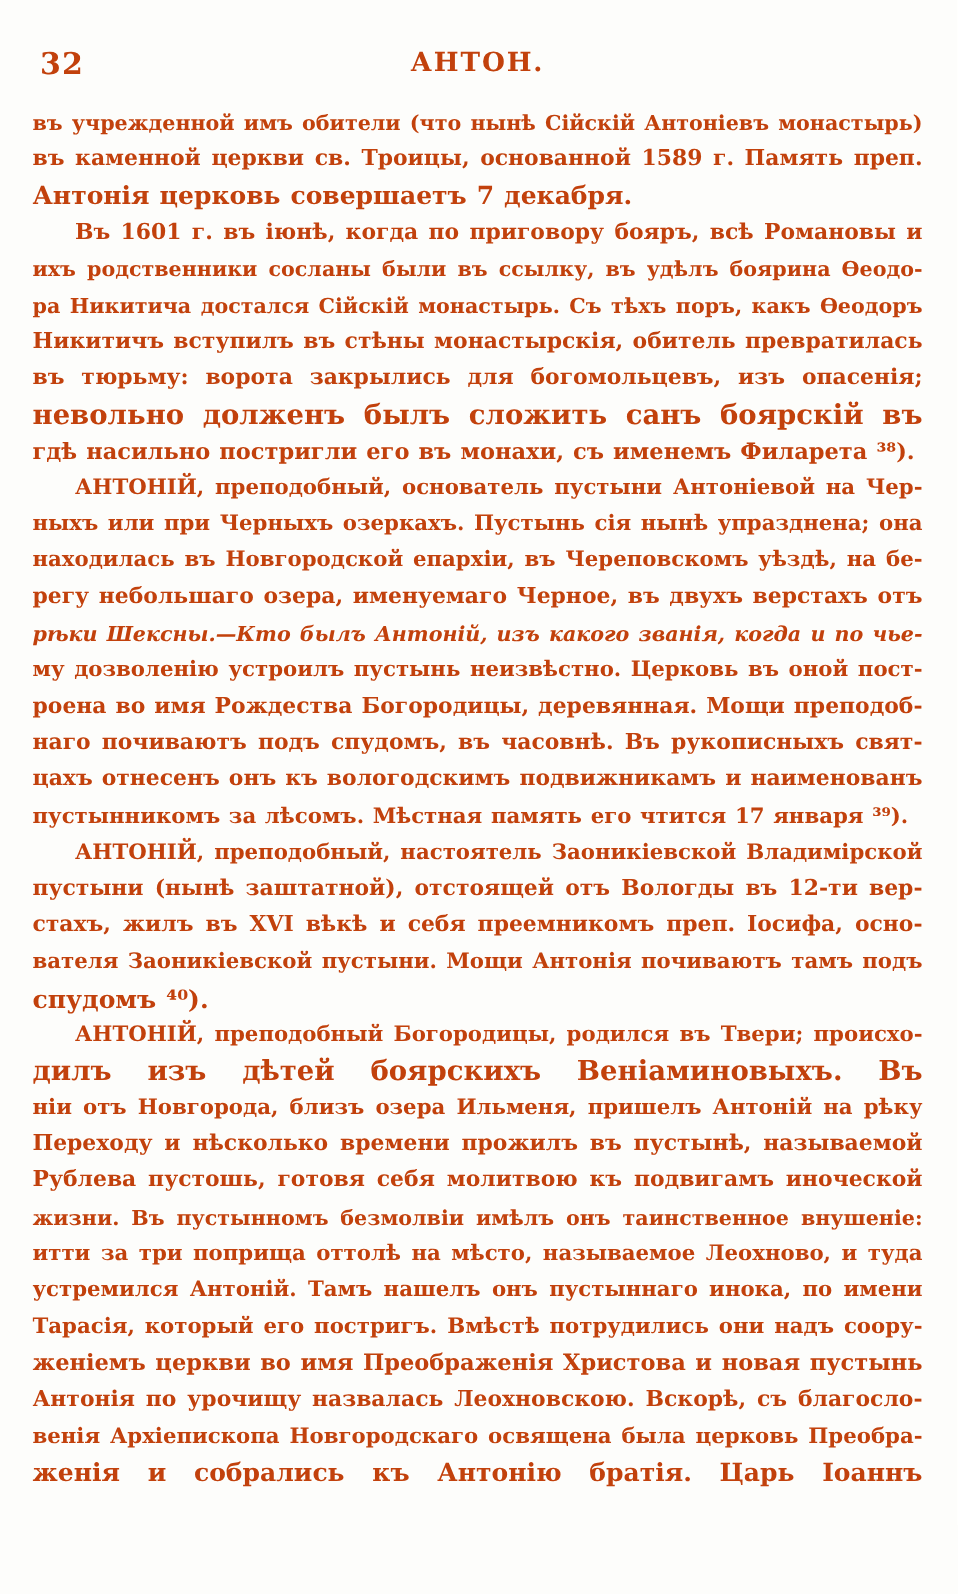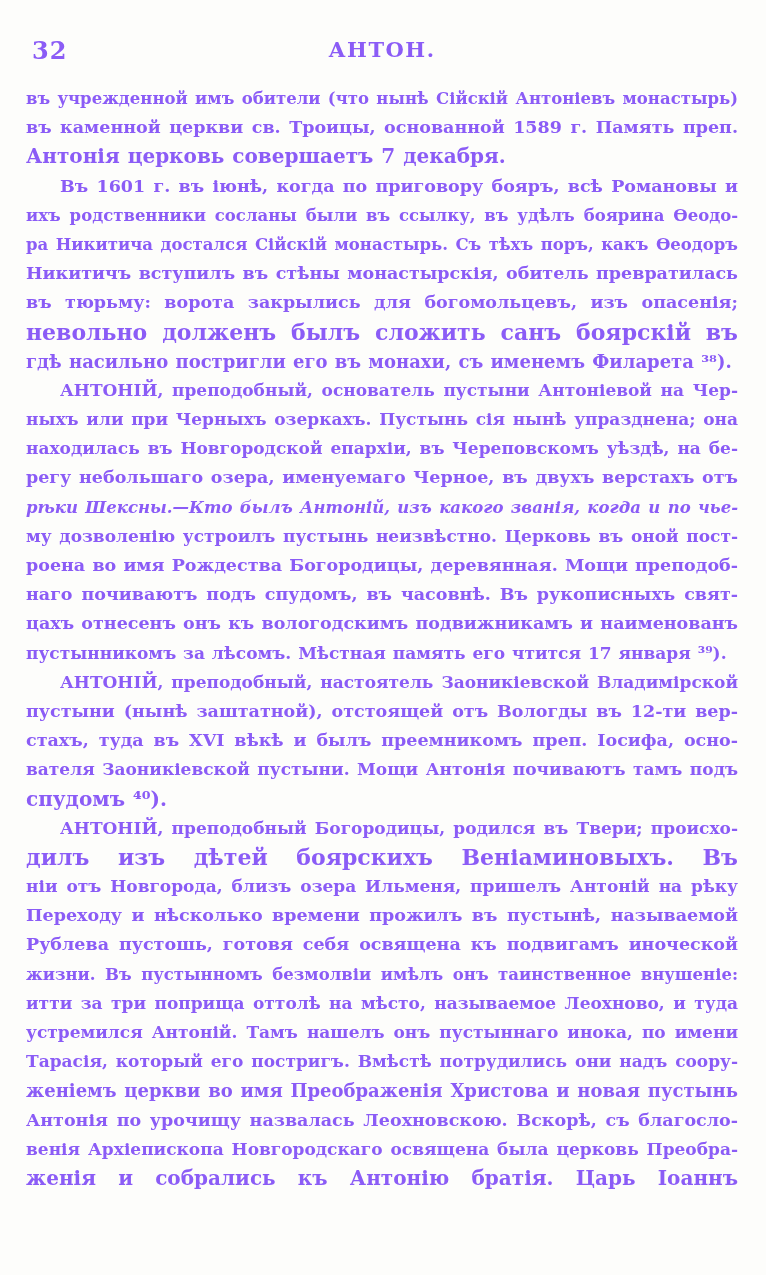--- a/index.html
+++ b/index.html
@@ -5,21 +5,21 @@
   html, body {
     margin: 0;
     padding: 0;
     background: #ffffff;
   }
   .page {
     position: relative;
     width: 766px;
     height: 1275px;
     background: #fdfdfb;
-    color: #8b5cf6;
+    color: #c2410c;
     font-family: "DejaVu Serif", "Liberation Serif", serif;
     font-weight: 700;
     overflow: hidden;
   }
   .page-header {
     position: absolute;
     top: 36px;
     left: 26px;
     right: 28px;
     height: 32px;
@@ -86,28 +86,28 @@
       <div class="line" style="font-size: 17px;">находилась въ Новгородской епархіи, въ Череповскомъ уѣздѣ, на бе-</div>
       <div class="line" style="font-size: 17.5px;">регу небольшаго озера, именуемаго Черное, въ двухъ верстахъ отъ</div>
       <div class="line" style="font-size: 16.5px; font-style: italic;">рѣки Шексны.—Кто былъ Антоній, изъ какого званія, когда и по чье-</div>
       <div class="line" style="font-size: 17px;">му дозволенію устроилъ пустынь неизвѣстно. Церковь въ оной пост-</div>
       <div class="line" style="font-size: 17.5px;">роена во имя Рождества Богородицы, деревянная. Мощи преподоб-</div>
       <div class="line" style="font-size: 17.5px;">наго почиваютъ подъ спудомъ, въ часовнѣ. Въ рукописныхъ свят-</div>
       <div class="line" style="font-size: 17.5px;">цахъ отнесенъ онъ къ вологодскимъ подвижникамъ и наименованъ</div>
       <div class="line last" style="font-size: 17px;">пустынникомъ за лѣсомъ. Мѣстная память его чтится 17 января ³⁹).</div>
       <div class="line indent" style="font-size: 17px;">АНТОНІЙ, преподобный, настоятель Заоникіевской Владимірской</div>
       <div class="line" style="font-size: 17.5px;">пустыни (нынѣ заштатной), отстоящей отъ Вологды въ 12-ти вер-</div>
-      <div class="line" style="font-size: 17.5px;">стахъ, туда въ XVI вѣкѣ и былъ преемникомъ преп. Іосифа, осно-</div>
+      <div class="line" style="font-size: 17.5px;">стахъ, жилъ въ XVI вѣкѣ и себя преемникомъ преп. Іосифа, осно-</div>
       <div class="line" style="font-size: 17px;">вателя Заоникіевской пустыни. Мощи Антонія почиваютъ тамъ подъ</div>
       <div class="line last" style="">спудомъ ⁴⁰).</div>
       <div class="line indent" style="font-size: 17px;">АНТОНІЙ, преподобный Богородицы, родился въ Твери; происхо-</div>
       <div class="line" style="font-size: 22px;">дилъ изъ дѣтей боярскихъ Веніаминовыхъ. Въ недальнемъ разстоя-</div>
       <div class="line" style="font-size: 17px;">ніи отъ Новгорода, близъ озера Ильменя, пришелъ Антоній на рѣку</div>
       <div class="line" style="font-size: 17.5px;">Переходу и нѣсколько времени прожилъ въ пустынѣ, называемой</div>
-      <div class="line" style="font-size: 17.5px;">Рублева пустошь, готовя себя освящена къ подвигамъ иноческой</div>
+      <div class="line" style="font-size: 17.5px;">Рублева пустошь, готовя себя молитвою къ подвигамъ иноческой</div>
       <div class="line" style="font-size: 16.5px;">жизни. Въ пустынномъ безмолвіи имѣлъ онъ таинственное внушеніе:</div>
       <div class="line" style="font-size: 17px;">итти за три поприща оттолѣ на мѣсто, называемое Леохново, и туда</div>
       <div class="line" style="font-size: 17px;">устремился Антоній. Тамъ нашелъ онъ пустыннаго инока, по имени</div>
       <div class="line" style="font-size: 17px;">Тарасія, который его постригъ. Вмѣстѣ потрудились они надъ соору-</div>
       <div class="line" style="font-size: 18px;">женіемъ церкви во имя Преображенія Христова и новая пустынь</div>
       <div class="line" style="font-size: 17.5px;">Антонія по урочищу назвалась Леохновскою. Вскорѣ, съ благосло-</div>
       <div class="line" style="font-size: 17px;">венія Архіепископа Новгородскаго освящена была церковь Преобра-</div>
       <div class="line" style="font-size: 20px;">женія и собрались къ Антонію братія. Царь Іоаннъ Васильевичъ, въ</div>
     </div>
 </div>

